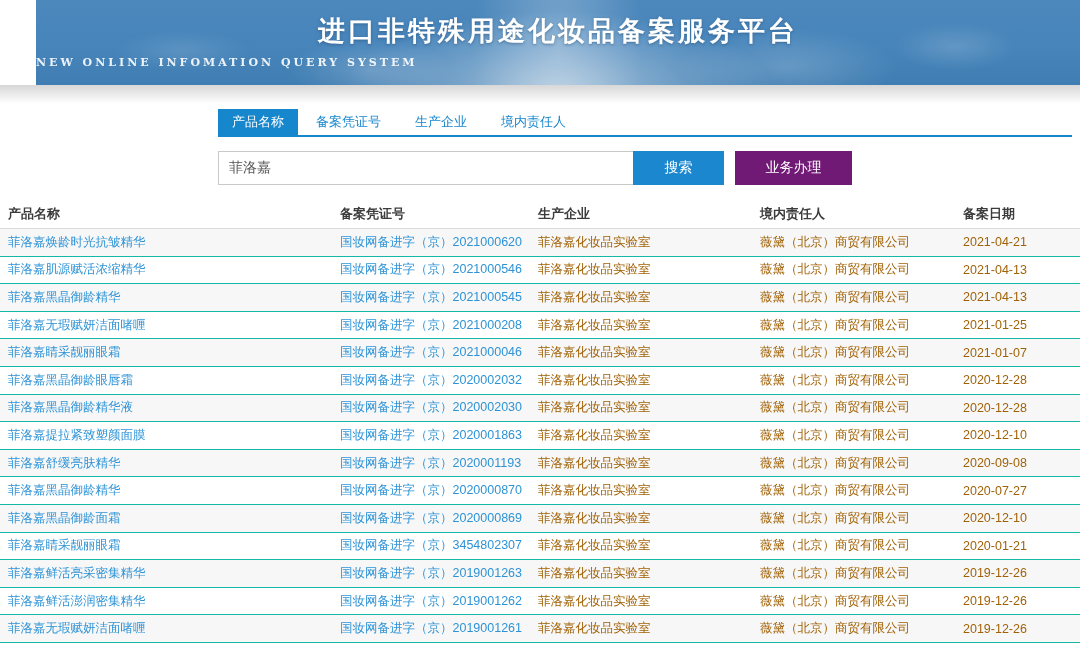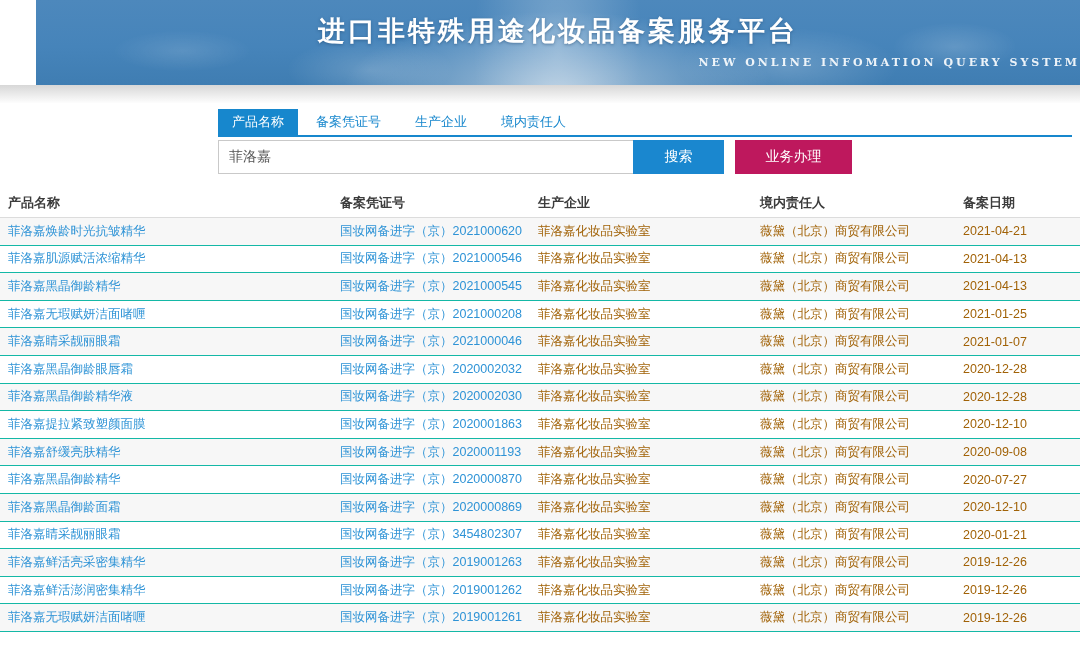--- a/index.html
+++ b/index.html
@@ -17,38 +17,38 @@
   .banner .map { position:absolute; left:0; top:0; right:0; bottom:0; opacity:.55;
     background:
       radial-gradient(ellipse 120px 45px at 32% 82%, rgba(255,255,255,.35), rgba(255,255,255,0) 70%),
       radial-gradient(ellipse 160px 55px at 72% 78%, rgba(255,255,255,.35), rgba(255,255,255,0) 70%),
       radial-gradient(ellipse 90px 35px at 88% 55%, rgba(255,255,255,.28), rgba(255,255,255,0) 70%),
       radial-gradient(ellipse 100px 30px at 14% 60%, rgba(255,255,255,.22), rgba(255,255,255,0) 70%); }
   .banner-title { position:relative; text-align:center; padding-top:13px;
     font-family:"DejaVu Serif","Liberation Serif",serif;
     font-size:27px; font-weight:bold; color:#fff; letter-spacing:3px;
     text-shadow:0 1px 3px rgba(30,70,110,.5); }
-  .banner-sub { position:relative; text-align:right; margin-top:7px;
+  .banner-sub { position:relative; text-align:left; margin-top:7px;
     font-family:"DejaVu Serif","Liberation Serif",serif;
     font-size:11px; font-weight:bold; color:rgba(255,255,255,.9); letter-spacing:3px; }
   .banner-strip { height:18px; background:linear-gradient(180deg,#d7d7d7,#fdfdfd); }
 
   
   .search-wrap { margin-left:218px; width:854px; padding-top:6px; }
   .tabs { display:flex; align-items:flex-end; border-bottom:2px solid #1787cd; height:28px; }
   .tab { font-size:13px; color:#1787cd; padding:0 2px; margin-right:30px;
          line-height:26px; cursor:pointer; white-space:nowrap; }
   .tab.active { background:#1787cd; color:#fff; padding:0 14px; margin-right:16px; }
-  .search-row { display:flex; margin-top:3px; }
+  .search-row { display:flex; margin-top:14px; }
   .search-input { width:415px; height:34px; border:1px solid #c9c9c9; border-right:none;
     padding:0 10px; font-size:14px; color:#555; outline:none;
     font-family:"Liberation Sans","DejaVu Sans",sans-serif; }
   .btn-search { width:91px; height:34px; background:#1a87cf; color:#fff; border:none;
     font-size:14px; cursor:pointer; font-family:inherit; }
-  .btn-business { width:117px; height:34px; background:#be185d; color:#fff; border:none;
+  .btn-business { width:117px; height:34px; background:#701a75; color:#fff; border:none;
     font-size:14px; margin-left:11px; cursor:pointer; font-family:inherit; }
 
   
   .table { margin-top:14px; width:1080px; }
   .thead, .trow { display:grid; grid-template-columns:332px 198px 222px 203px 1fr;
     align-items:center; padding-left:8px; }
   .thead { height:30px; border-bottom:1px solid #dcdcdc; font-size:13px;
     font-weight:bold; color:#3c3c3c; }
   .trow { height:27.6px; border-bottom:1px solid #14b8a6; font-size:12.5px; }
   .trow:nth-child(odd) { background:#f7f7f7; }

